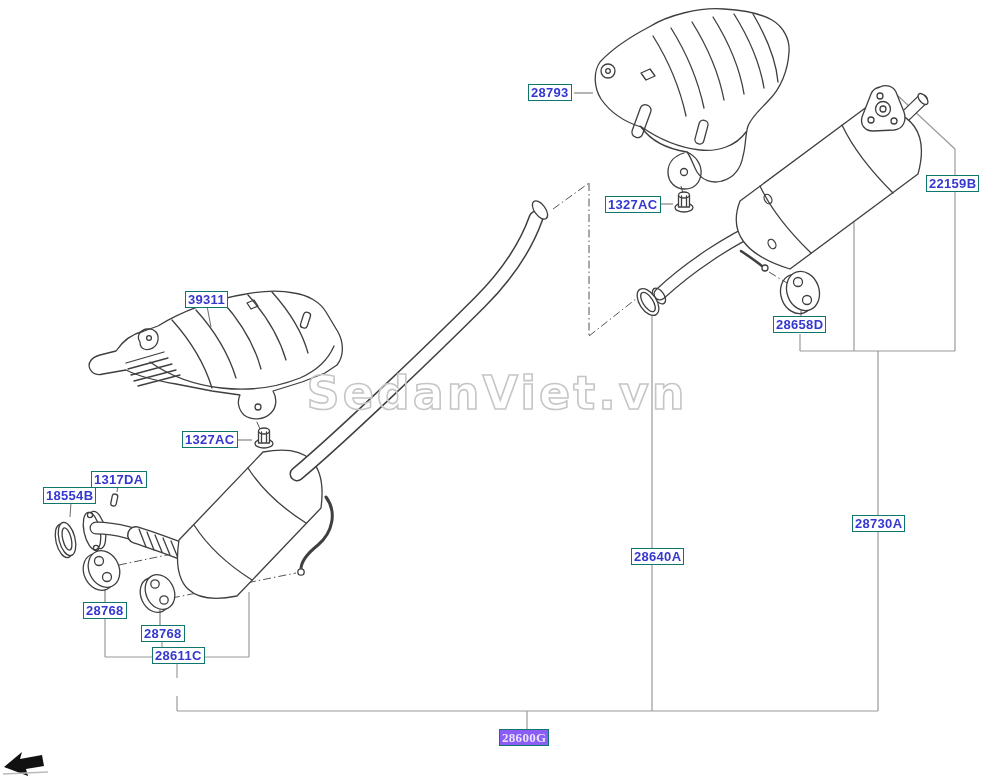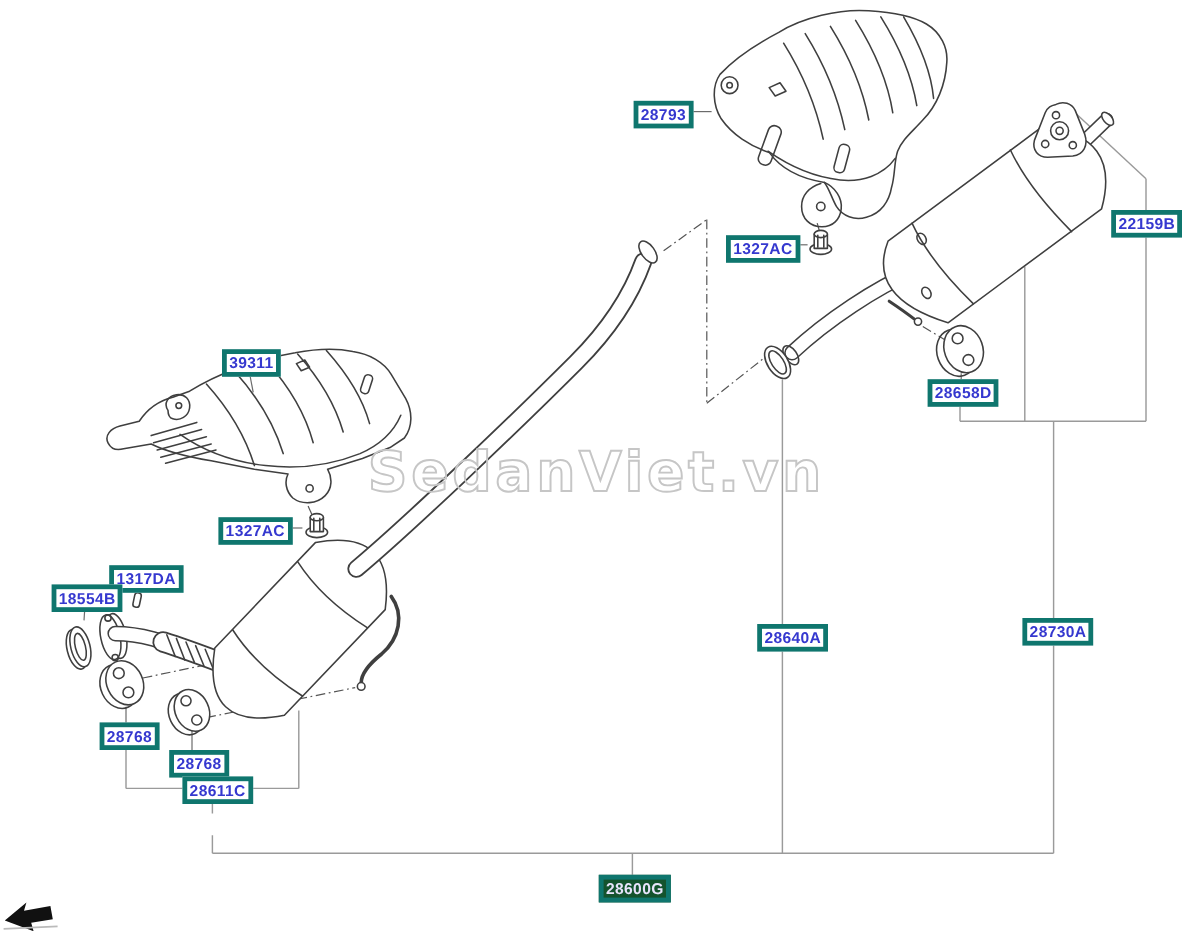--- a/index.html
+++ b/index.html
@@ -1,22 +1,22 @@
 <!DOCTYPE html>
 <html><head>
 <meta charset="utf-8">
 <style>
   html,body{margin:0;padding:0;background:#fff;}
   #stage{position:relative;width:995px;height:776px;background:#fff;overflow:hidden;
          font-family:"Liberation Sans",sans-serif;}
   #art{position:absolute;left:0;top:0;}
-  .plabel{position:absolute;border:4px solid #0f766e;background:#ffffff;color:#3538cf;
+  .plabel{position:absolute;border:1px solid #0f766e;background:#ffffff;color:#3538cf;
           font:bold 13px/15px "Liberation Sans",sans-serif;padding:0 2px;
           letter-spacing:.3px;white-space:nowrap;cursor:pointer;z-index:5;}
-  .plabel.selected{background:#14532d;color:#e8e4fb;}
+  .plabel.selected{background:#8b5cf6;color:#e8e4fb;font-family:Liberation Serif, serif;}
 </style>
 </head>
 <body>
 
 <div id="stage">
 
 <svg id="art" width="995" height="776" viewBox="0 0 995 776">
 
   <g stroke="#9a9a9a" stroke-width="1.2" fill="none">
     <path d="M105,618 V657"></path>
@@ -225,17 +225,17 @@
 <div class="plabel" style="left:605px;top:196px">1327AC</div>
 <div class="plabel" style="left:926px;top:175px">22159B</div>
 <div class="plabel" style="left:773px;top:316px">28658D</div>
 <div class="plabel" style="left:185px;top:291px">39311</div>
 <div class="plabel" style="left:182px;top:431px">1327AC</div>
 <div class="plabel" style="left:91px;top:471px">1317DA</div>
 <div class="plabel" style="left:43px;top:487px">18554B</div>
 <div class="plabel" style="left:83px;top:602px">28768</div>
 <div class="plabel" style="left:141px;top:625px">28768</div>
 <div class="plabel" style="left:152px;top:647px">28611C</div>
-<div class="plabel" style="left:631px;top:520px">28640A</div>
+<div class="plabel" style="left:631px;top:548px">28640A</div>
 <div class="plabel" style="left:852px;top:515px">28730A</div>
 <div class="plabel selected" style="left:499px;top:729px">28600G</div>
 
 </div>
 
 </body></html>

